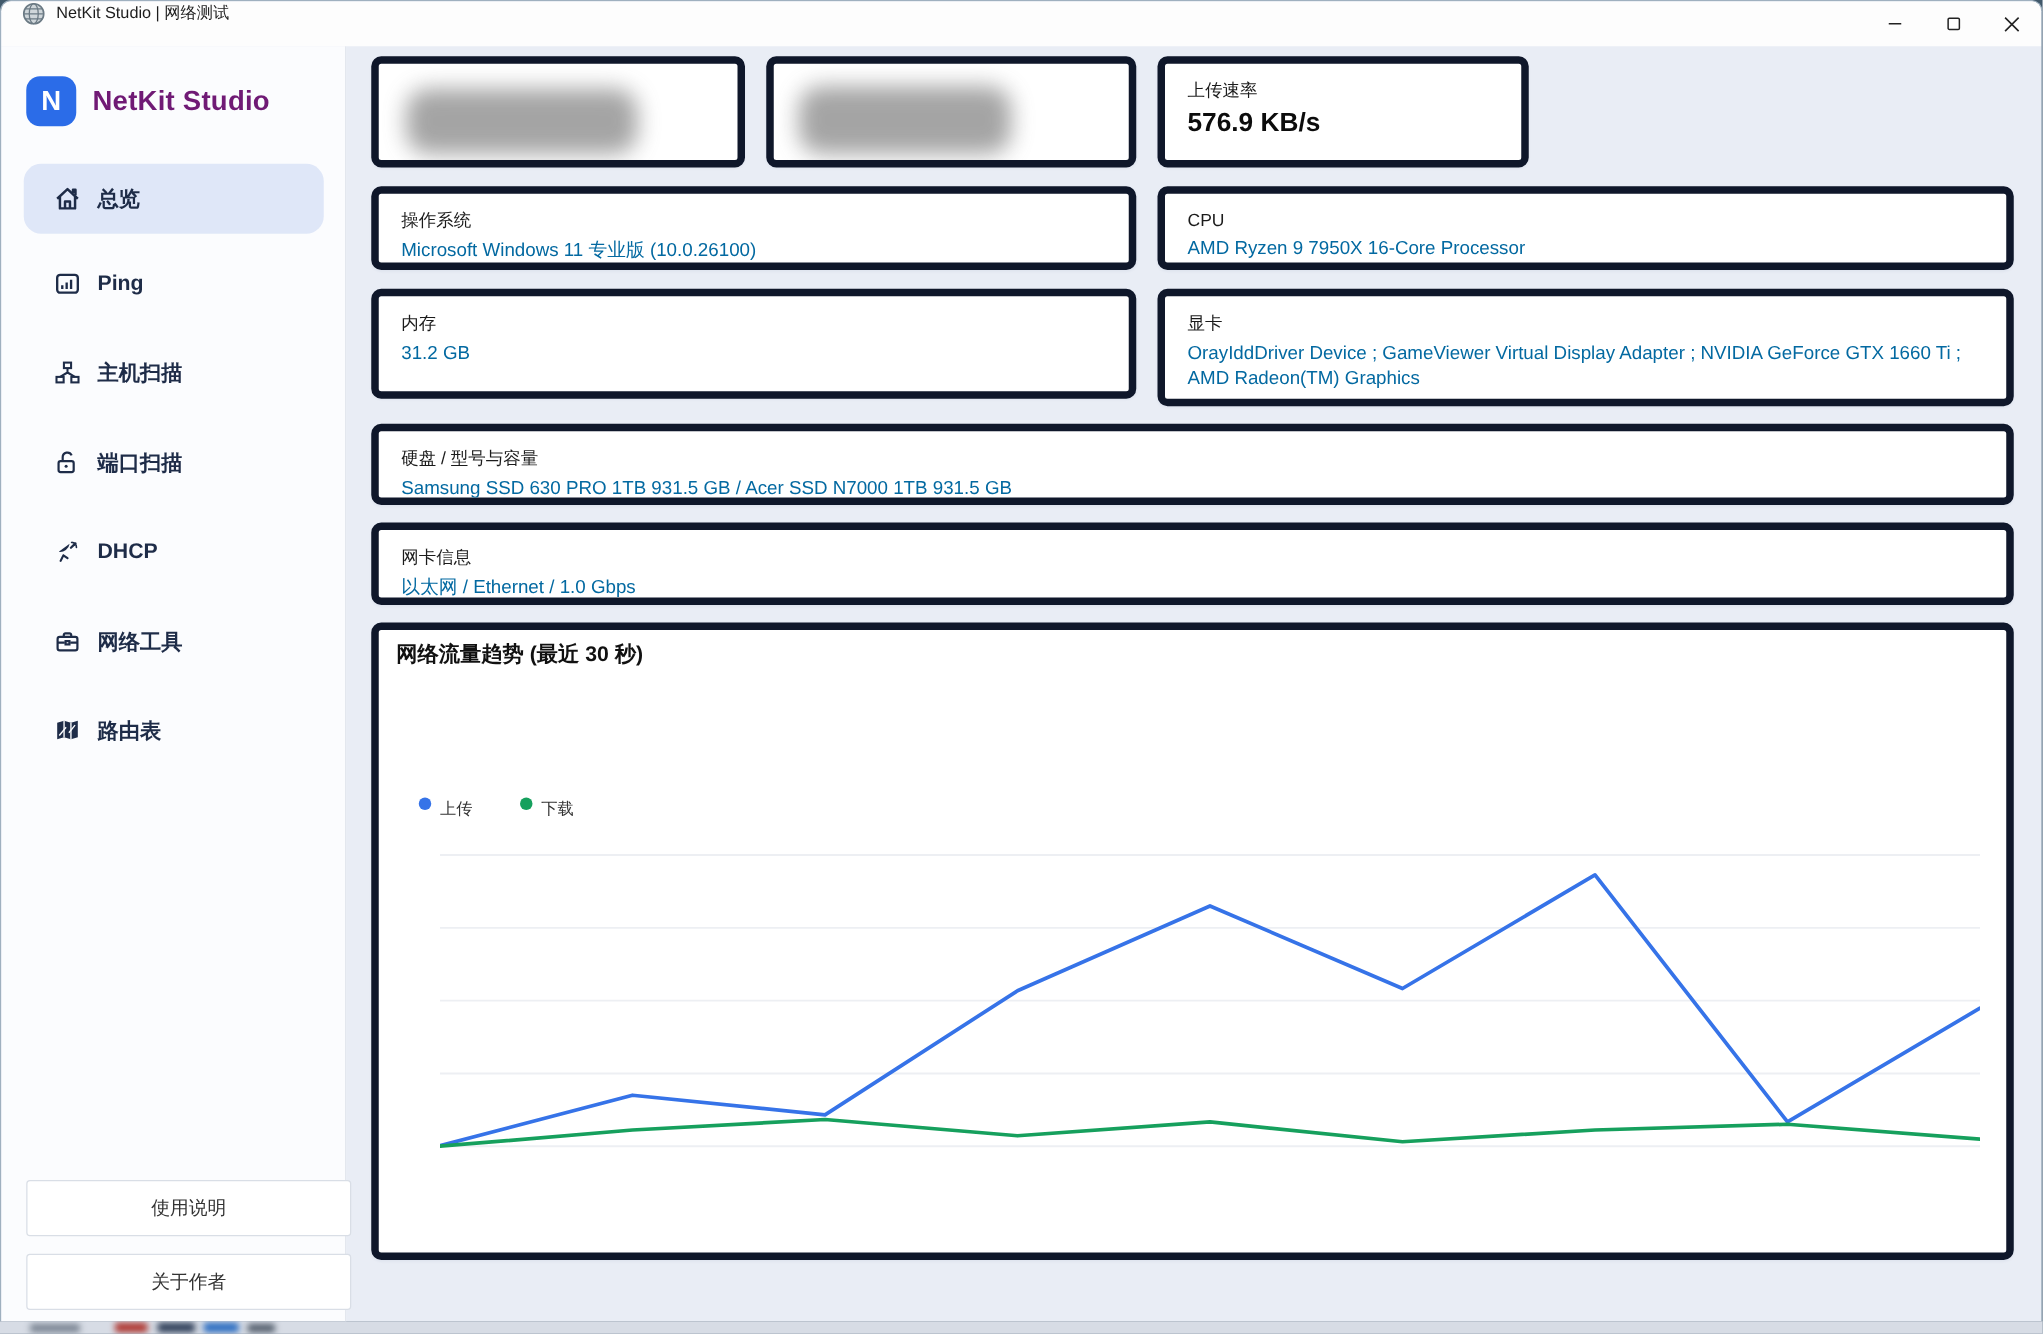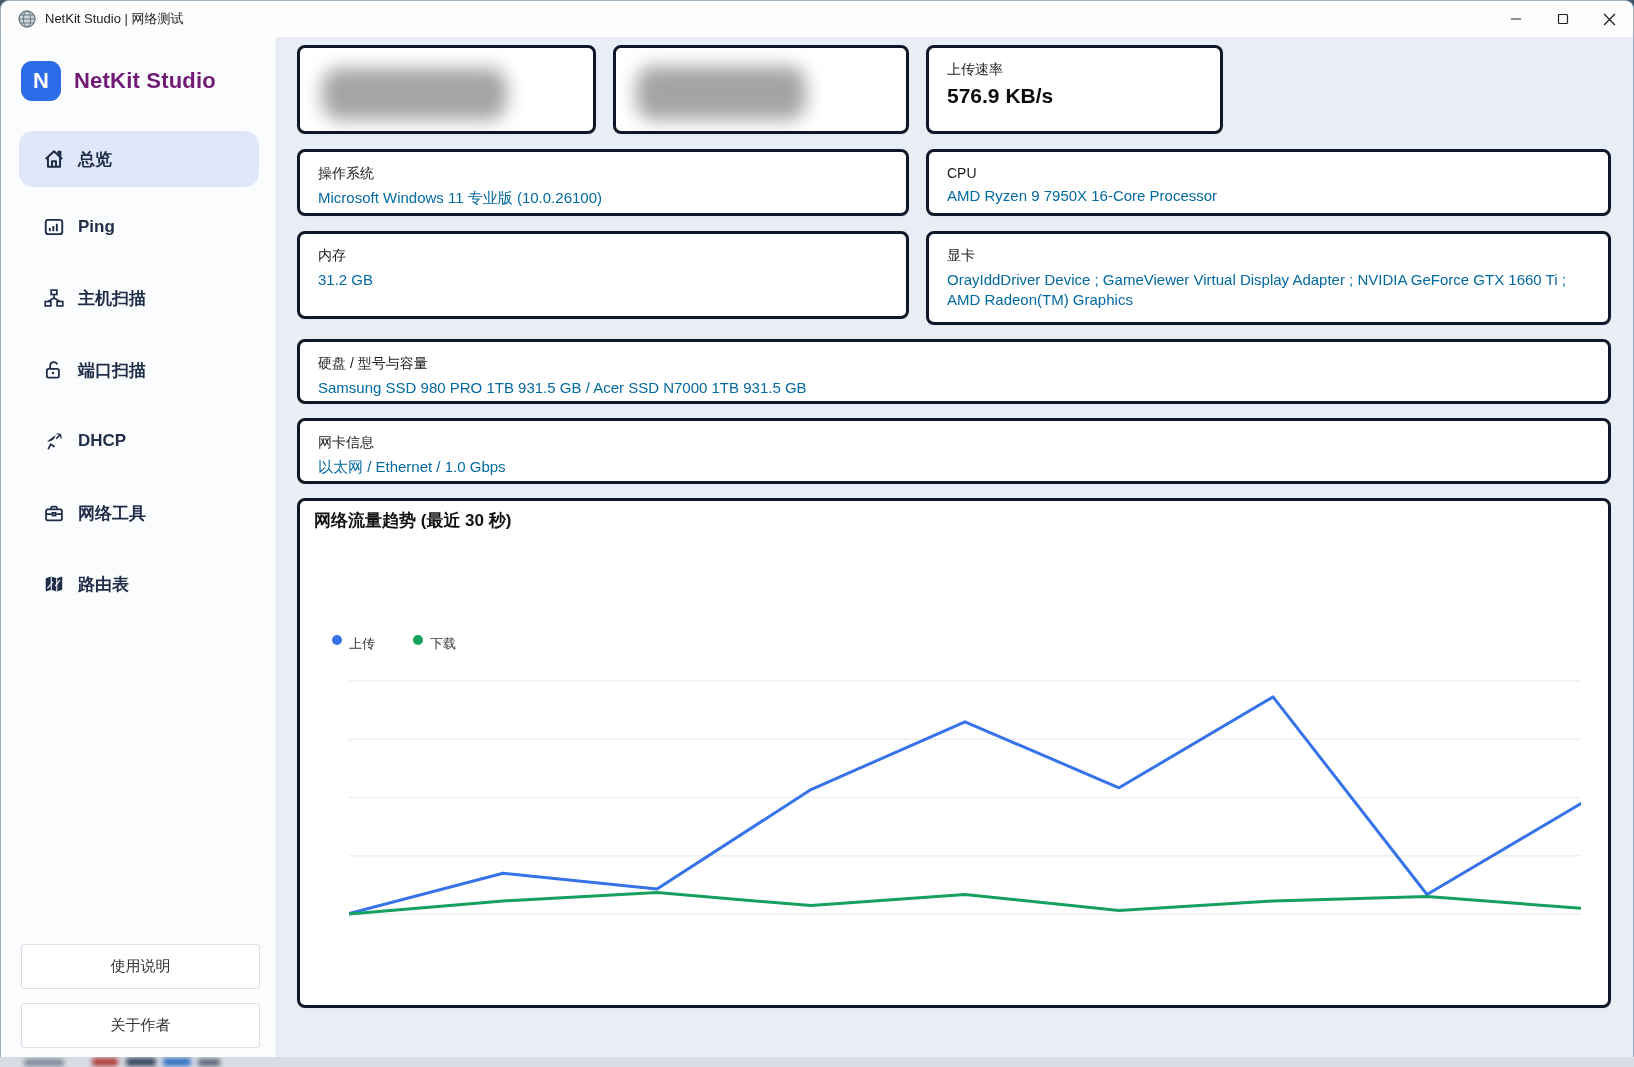--- a/index.html
+++ b/index.html
@@ -5,21 +5,21 @@
   * { margin:0; padding:0; box-sizing:border-box; }
   html,body { width:1634px; height:1067px; }
   body { font-family:"Liberation Sans","DejaVu Sans",sans-serif; background:#41596b; overflow:hidden; }
 
   .window { position:absolute; left:0; top:0; width:1634px; height:1057px;
             border-radius:9px 9px 0 0; overflow:hidden; background:#e9edf5;
             border:1px solid #9fb0bf; border-bottom:none; }
 
   
   .titlebar { position:absolute; left:0; top:0; width:100%; height:36px;
-              background:#fdfdfd; display:flex; align-items:center; }
+              background:#fdfdfd; display:flex; align-items:flex-start; }
   .titlebar .app-icon { width:20px; height:20px; margin-left:16px; margin-right:8px; }
   .titlebar .title { font-size:13px; color:#1c1c1c; }
   .win-controls { position:absolute; right:0; top:0; height:36px; display:flex; }
   .win-btn { width:47px; height:36px; display:flex; align-items:center; justify-content:center;
              color:#222; cursor:default; }
   .win-btn svg { display:block; }
 
   
   .sidebar { position:absolute; left:0; top:36px; width:276px; height:1021px;
              background:#fbfcfe; border-right:1px solid #e3e7ee; }
@@ -29,27 +29,27 @@
                 align-items:center; justify-content:center; }
   .brand-name { margin-left:13px; font-size:22px; font-weight:bold; color:#701a75; letter-spacing:.2px; }
 
   .nav-item { position:absolute; left:18px; width:240px; height:30px;
               display:flex; align-items:center; color:#1e2c48; font-size:17px; font-weight:600;
               padding-left:24px; border-radius:14px; cursor:default; }
   .nav-item.active { height:56px; background:#dfe7f8; }
   .nav-item .nicon { width:22px; height:22px; margin-right:13px; flex:0 0 auto; display:flex; align-items:center; }
   .nav-item .nicon svg { display:block; }
 
-  .side-btn { position:absolute; left:20px; width:239px; height:45px; background:#fff;
+  .side-btn { position:absolute; left:20px; width:260px; height:45px; background:#fff;
               border:1px solid #d9dee6; border-radius:3px; display:flex; align-items:center;
               justify-content:center; font-size:15px; color:#333; cursor:default; }
 
   
   .main { position:absolute; left:276px; top:36px; width:1358px; height:1021px; }
-  .card { position:absolute; background:#ffffff; border:3px solid #0f172a; border-radius:8px;
+  .card { position:absolute; background:#ffffff; border:6px solid #0f172a; border-radius:8px;
           box-shadow:0 1px 2px rgba(30,50,90,.04); padding:13px 18px; overflow:hidden; }
   .card .label { font-size:14px; color:#1b1b1b; margin-bottom:5px; }
   .card .value { font-size:15px; color:#0369a1; line-height:1.35; }
   .card .big-value { font-size:21px; font-weight:bold; color:#0c0c0c; margin-top:2px; }
 
   .blur-blob { position:absolute; filter:blur(9px); opacity:.55; border-radius:18px;
                background:#5a5a5a; }
 
   
   .chart-title { position:absolute; left:14px; top:8px; font-size:17px; font-weight:bold; color:#111; }
@@ -219,21 +219,21 @@
       <div class="value">31.2 GB</div>
     </div>
 
     <div class="card" style="left:649px; top:194px; width:685px; height:94px;">
       <div class="label">显卡</div>
       <div class="value">OrayIddDriver Device ; GameViewer Virtual Display Adapter ; NVIDIA GeForce GTX 1660 Ti ; AMD Radeon(TM) Graphics</div>
     </div>
 
     <div class="card" style="left:20px; top:302px; width:1314px; height:65px;">
       <div class="label">硬盘 / 型号与容量</div>
-      <div class="value">Samsung SSD 980 PRO 1TB 931.5 GB / Acer SSD N7000 1TB 931.5 GB</div>
+      <div class="value">Samsung SSD 630 PRO 1TB 931.5 GB / Acer SSD N7000 1TB 931.5 GB</div>
     </div>
 
     <div class="card" style="left:20px; top:381px; width:1314px; height:66px;">
       <div class="label">网卡信息</div>
       <div class="value">以太网 / Ethernet / 1.0 Gbps</div>
     </div>
 
     <div class="card" style="left:20px; top:461px; width:1314px; height:510px; padding:0;">
       <div class="chart-title">网络流量趋势 (最近 30 秒)</div>
       <div class="legend">

